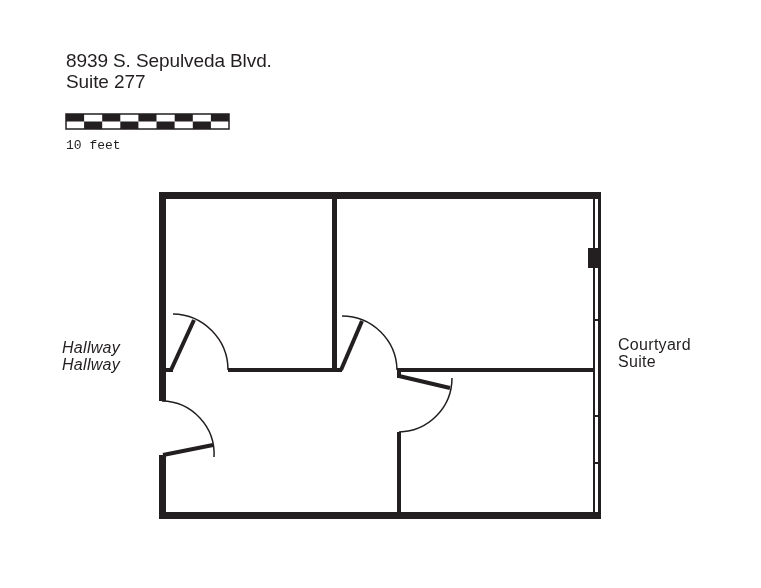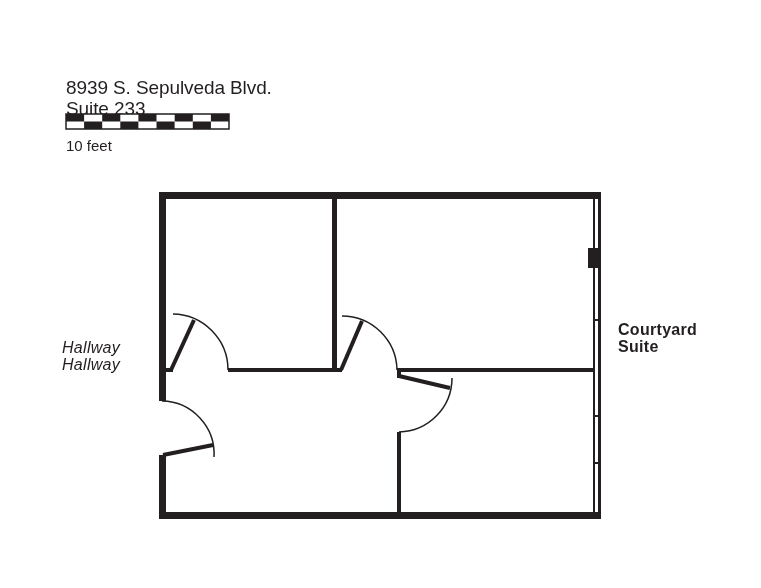--- a/index.html
+++ b/index.html
@@ -1,29 +1,29 @@
 <!DOCTYPE html>
 <html><head>
   <meta charset="utf-8">
   <style>
     html, body { margin: 0; padding: 0; background: #ffffff; }
     body { width: 761px; height: 588px; position: relative; overflow: hidden; font-family: "Liberation Sans", sans-serif; color: #231f20; }
-    .title { position: absolute; left: 66px; top: 77px; font-size: 19px; line-height: 21px; letter-spacing: -0.1px; }
-    .scale-label { position: absolute; left: 66px; top: 137px; font-size: 15px; line-height: 17px; }
+    .title { position: absolute; left: 66px; top: 50px; font-size: 19px; line-height: 21px; letter-spacing: -0.1px; }
+    .scale-label { position: absolute; left: 66px; top: 137px; font-size: 13px; line-height: 17px; font-family: Liberation Mono, monospace; }
     .side-label { position: absolute; font-size: 16px; line-height: 17px; letter-spacing: 0.3px; }
     .label-left { left: 62px; top: 339px; font-style: italic; }
-    .label-right { left: 618px; top: 321px; font-weight: bold; }
+    .label-right { left: 618px; top: 336px; }
     svg.plan { position: absolute; left: 0; top: 0; }
   </style>
 </head>
 <body>
 
 <div class="title">
   <div>8939 S. Sepulveda Blvd.</div>
-  <div>Suite 233</div>
+  <div>Suite 277</div>
 </div>
 
 <svg class="plan" width="761" height="588" viewBox="0 0 761 588">
 
   <g>
     <rect x="66" y="114" width="163" height="15" fill="#fff" stroke="#231f20" stroke-width="1.5"></rect>
     <g fill="#231f20">
 
       <rect x="66" y="114" width="18.1" height="7.5"></rect>
       <rect x="102.2" y="114" width="18.1" height="7.5"></rect>

